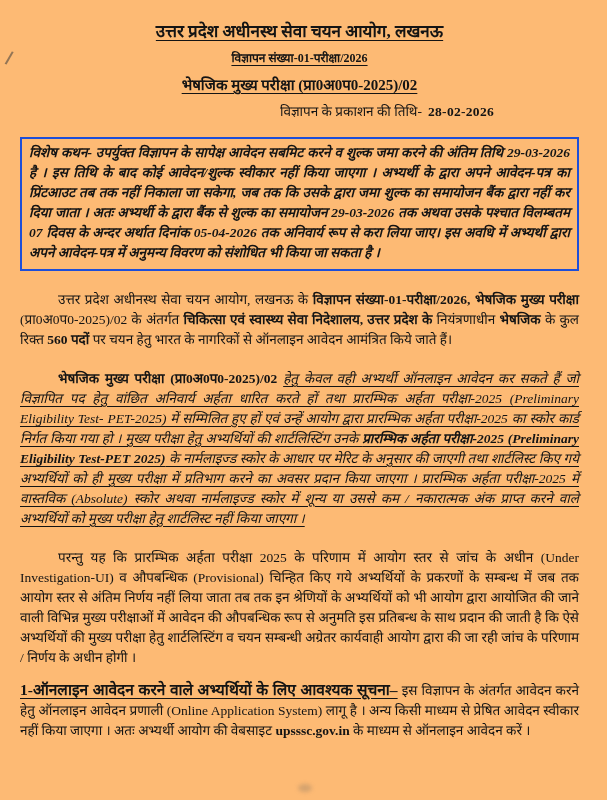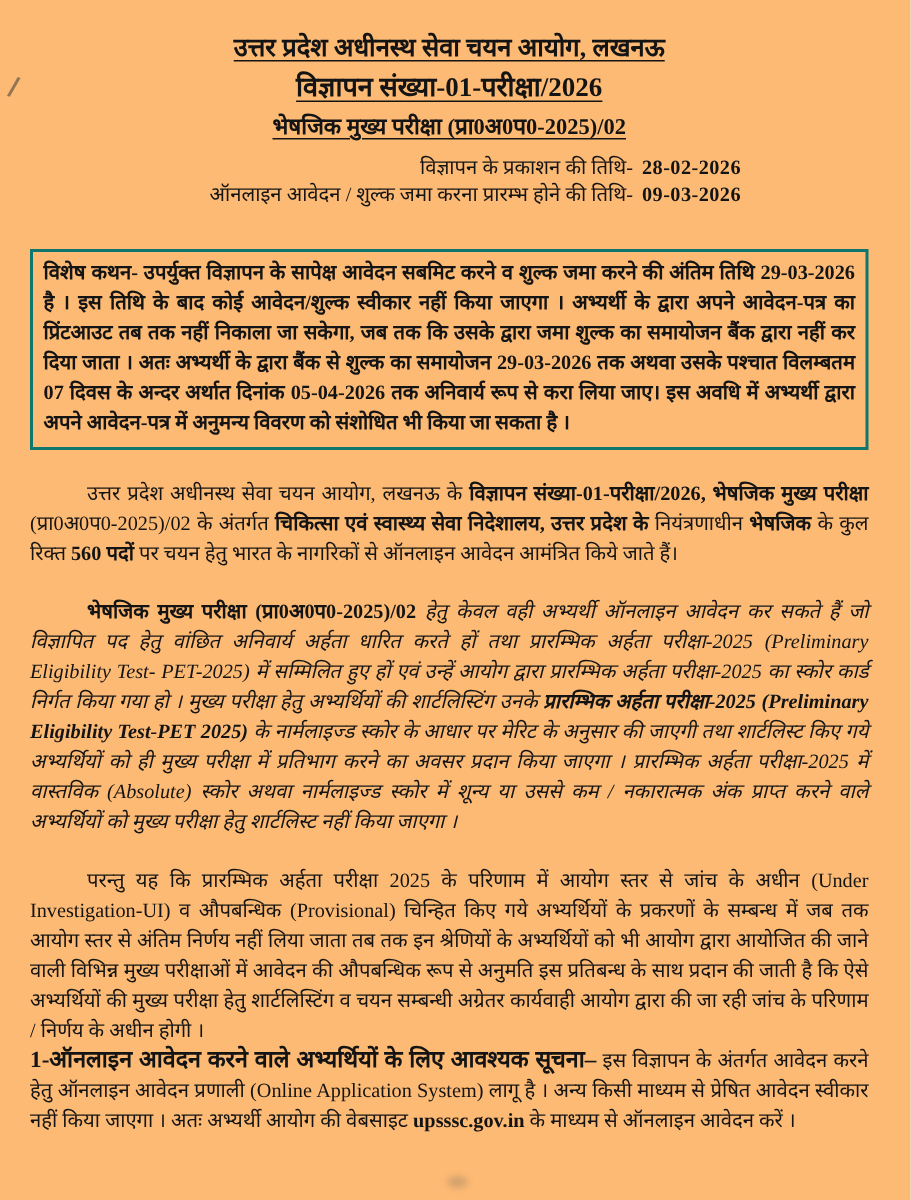--- a/index.html
+++ b/index.html
@@ -16,57 +16,58 @@
     color: #141414;
   }
   .center { text-align: center; }
   .title-line {
     font-weight: bold;
     text-decoration: underline;
     text-underline-offset: 3px;
     line-height: 23px;
   }
   .t1 { font-size: 17px; }
-  .t2 { font-size: 18px; margin-top: 4px; }
+  .t2 { font-size: 12px; margin-top: 4px; }
   .t3 { font-size: 15px; margin-top: 4px; }
 
   .dates-block { margin-top: 6px; padding-right: 85px; }
   .date-row {
     text-align: right;
     font-size: 13.5px;
     line-height: 18px;
     white-space: nowrap;
   }
   .date-row .lbl { font-weight: normal; }
   .date-row .val { font-weight: bold; margin-left: 6px; letter-spacing: .3px; }
 
   .notice-box {
-    margin-top: 27px;
-    border: 2px solid #0f766e;
+    margin-top: 16px;
+    border: 2px solid #1d4ed8;
     padding: 4px 7px 6px 7px;
     font-size: 13.5px;
     font-weight: bold;
     line-height: 20px;
     text-align: justify;
+    font-style: italic;
   }
 
   .para {
     margin-top: 19px;
     font-size: 13.5px;
     line-height: 20px;
     text-align: justify;
   }
   .indent { text-indent: 38px; }
 
-  .section-head-para { margin-top: 0; }
+  .section-head-para { margin-top: 12px; }
 
   
   .b { font-weight: bold; }
   .i { font-style: italic; }
-  .u { text-underline-offset: 3px; }
+  .u { text-decoration: underline; text-underline-offset: 3px; }
   .big { font-size: 15.5px; }
 
   
   .pen-mark {
     position: absolute; left: 8px; top: 52px;
     width: 7px; height: 14px;
     border-left: 2px solid rgba(60,60,60,.55);
     transform: rotate(18deg) skewX(-12deg);
   }
   .smudge {
@@ -82,23 +83,20 @@
   <div class="pen-mark"></div>
 
   <div class="center title-line t1">उत्तर प्रदेश अधीनस्थ सेवा चयन आयोग, लखनऊ</div>
   <div class="center title-line t2">विज्ञापन संख्या-01-परीक्षा/2026</div>
   <div class="center title-line t3">भेषजिक मुख्य परीक्षा (प्रा0अ0प0-2025)/02</div>
 
   <div class="dates-block">
     <div class="date-row">
       <span class="lbl">विज्ञापन के प्रकाशन की तिथि-</span><span class="val">28-02-2026</span>
     </div>
-    <div class="date-row">
-      <span class="lbl">ऑनलाइन आवेदन / शुल्क जमा करना प्रारम्भ होने की तिथि-</span><span class="val">09-03-2026</span>
-    </div>
   </div>
 
   <div class="notice-box"><span class="b">विशेष कथन- उपर्युक्त विज्ञापन के सापेक्ष आवेदन सबमिट करने व शुल्क जमा करने की अंतिम तिथि 29-03-2026 है । इस तिथि के बाद कोई आवेदन/शुल्क स्वीकार नहीं किया जाएगा । अभ्यर्थी के द्वारा अपने आवेदन-पत्र का प्रिंटआउट तब तक नहीं निकाला जा सकेगा, जब तक कि उसके द्वारा जमा शुल्क का समायोजन बैंक द्वारा नहीं कर दिया जाता । अतः अभ्यर्थी के द्वारा बैंक से शुल्क का समायोजन 29-03-2026 तक अथवा उसके पश्चात विलम्बतम 07 दिवस के अन्दर अर्थात दिनांक 05-04-2026 तक अनिवार्य रूप से करा लिया जाए। इस अवधि में अभ्यर्थी द्वारा अपने आवेदन-पत्र में अनुमन्य विवरण को संशोधित भी किया जा सकता है ।</span></div>
 
   <div class="para indent"><span>उत्तर प्रदेश अधीनस्थ सेवा चयन आयोग, लखनऊ के </span><span class="b">विज्ञापन संख्या-01-परीक्षा/2026, भेषजिक मुख्य परीक्षा </span><span>(प्रा0अ0प0-2025)/02 के अंतर्गत </span><span class="b">चिकित्सा एवं स्वास्थ्य सेवा निदेशालय, उत्तर प्रदेश के </span><span>नियंत्रणाधीन </span><span class="b">भेषजिक </span><span> के कुल रिक्त </span><span class="b">560 पदों</span><span> पर चयन हेतु भारत के नागरिकों से ऑनलाइन आवेदन आमंत्रित किये जाते हैं।</span></div>
 
   <div class="para indent"><span class="b">भेषजिक मुख्य परीक्षा (प्रा0अ0प0-2025)/02 </span><span class="i u">हेतु केवल वही अभ्यर्थी ऑनलाइन आवेदन कर सकते हैं जो विज्ञापित पद हेतु वांछित अनिवार्य अर्हता धारित करते हों तथा प्रारम्भिक अर्हता परीक्षा-2025 (Preliminary Eligibility Test- PET-2025) में सम्मिलित हुए हों एवं उन्हें आयोग द्वारा प्रारम्भिक अर्हता परीक्षा-2025 का स्कोर कार्ड निर्गत किया गया हो । मुख्य परीक्षा हेतु अभ्यर्थियों की शार्टलिस्टिंग उनके </span><span class="b i u">प्रारम्भिक अर्हता परीक्षा-2025 (Preliminary Eligibility Test-PET 2025)</span><span class="i u"> के नार्मलाइज्ड स्कोर के आधार पर मेरिट के अनुसार की जाएगी तथा शार्टलिस्ट किए गये अभ्यर्थियों को ही मुख्य परीक्षा में प्रतिभाग करने का अवसर प्रदान किया जाएगा । प्रारम्भिक अर्हता परीक्षा-2025 में वास्तविक (Absolute) स्कोर अथवा नार्मलाइज्ड स्कोर में शून्य या उससे कम / नकारात्मक अंक प्राप्त करने वाले अभ्यर्थियों को मुख्य परीक्षा हेतु शार्टलिस्ट नहीं किया जाएगा ।</span></div>
 
   <div class="para indent"><span>परन्तु यह कि प्रारम्भिक अर्हता परीक्षा 2025 के परिणाम में आयोग स्तर से जांच के अधीन (Under Investigation-UI) व औपबन्धिक (Provisional) चिन्हित किए गये अभ्यर्थियों के प्रकरणों के सम्बन्ध में जब तक आयोग स्तर से अंतिम निर्णय नहीं लिया जाता तब तक इन श्रेणियों के अभ्यर्थियों को भी आयोग द्वारा आयोजित की जाने वाली विभिन्न मुख्य परीक्षाओं में आवेदन की औपबन्धिक रूप से अनुमति इस प्रतिबन्ध के साथ प्रदान की जाती है कि ऐसे अभ्यर्थियों की मुख्य परीक्षा हेतु शार्टलिस्टिंग व चयन सम्बन्धी अग्रेतर कार्यवाही आयोग द्वारा की जा रही जांच के परिणाम / निर्णय के अधीन होगी ।</span></div>
 

